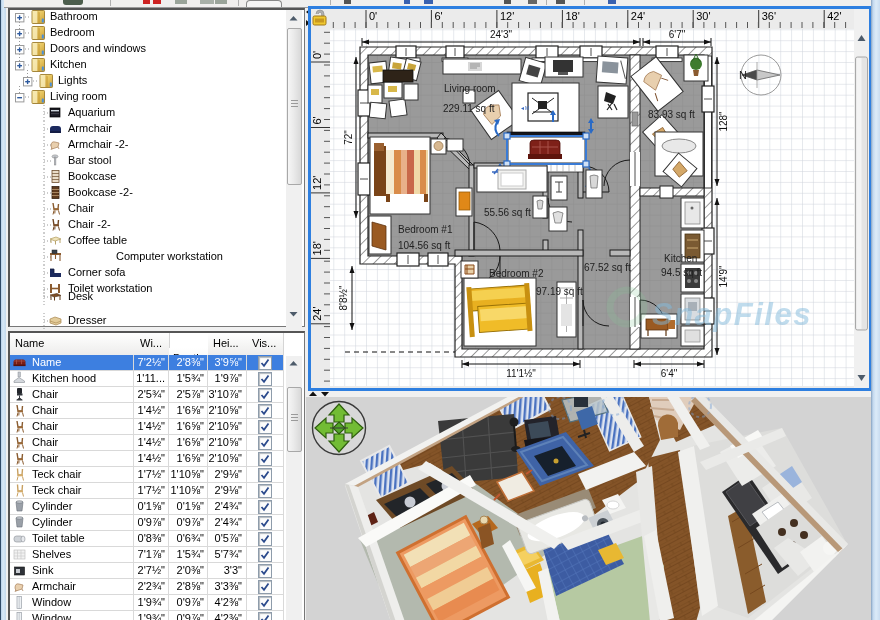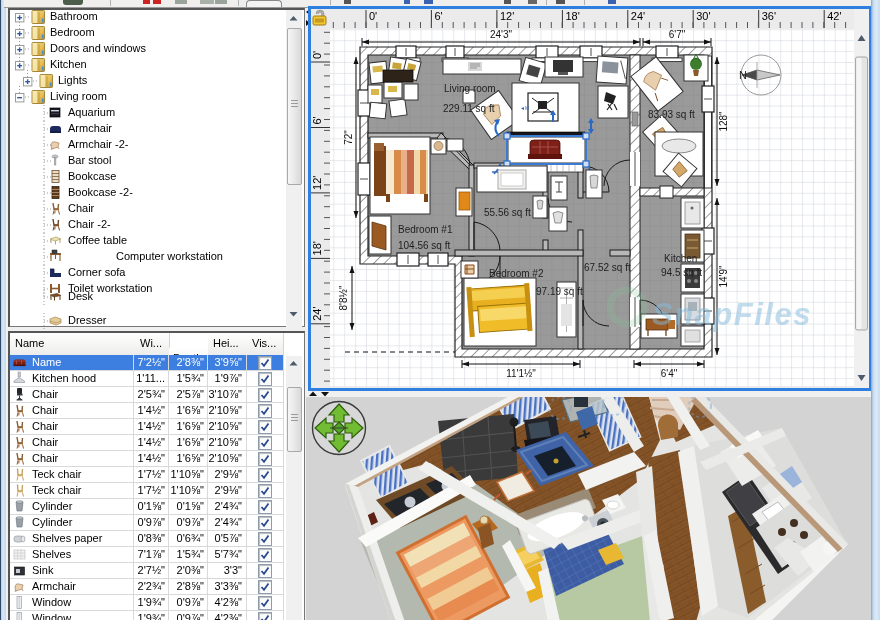--- a/index.html
+++ b/index.html
@@ -562,21 +562,21 @@
             <path d="M2.5 6 L5 8.8 L9.5 2.5" fill="none" stroke="#2b4a8c" stroke-width="1.8"></path>
           </svg>
         </div>
       </div>
 <div class="hline" style="top:175px;"></div>
 <div class="row" style="top:176px;">
         <svg class="abs" style="left:2px;top:0px;" width="15" height="15" viewBox="0 0 15 15">
           <rect x="2" y="5" width="9" height="6" rx="2.5" fill="#cfd3d8" stroke="#8a8f96" stroke-width="0.6"></rect>
           <ellipse cx="11" cy="8" rx="2" ry="3" fill="#e8eaee" stroke="#8a8f96" stroke-width="0.6"></ellipse>
         </svg>
-        <span class="cell" style="left:22px;">Shelves paper</span>
+        <span class="cell" style="left:22px;">Toilet table</span>
         <span class="cell num" style="left:124px;width:31px;">0'8⅜"</span>
         <span class="cell num" style="left:159px;width:35px;">0'6¾"</span>
         <span class="cell num" style="left:198px;width:34px;">0'5⅞"</span>
         <div class="cb" style="left:248px;">
           <svg width="12" height="12" viewBox="0 0 12 12">
             <path d="M2.5 6 L5 8.8 L9.5 2.5" fill="none" stroke="#2b4a8c" stroke-width="1.8"></path>
           </svg>
         </div>
       </div>
 <div class="hline" style="top:191px;"></div>

